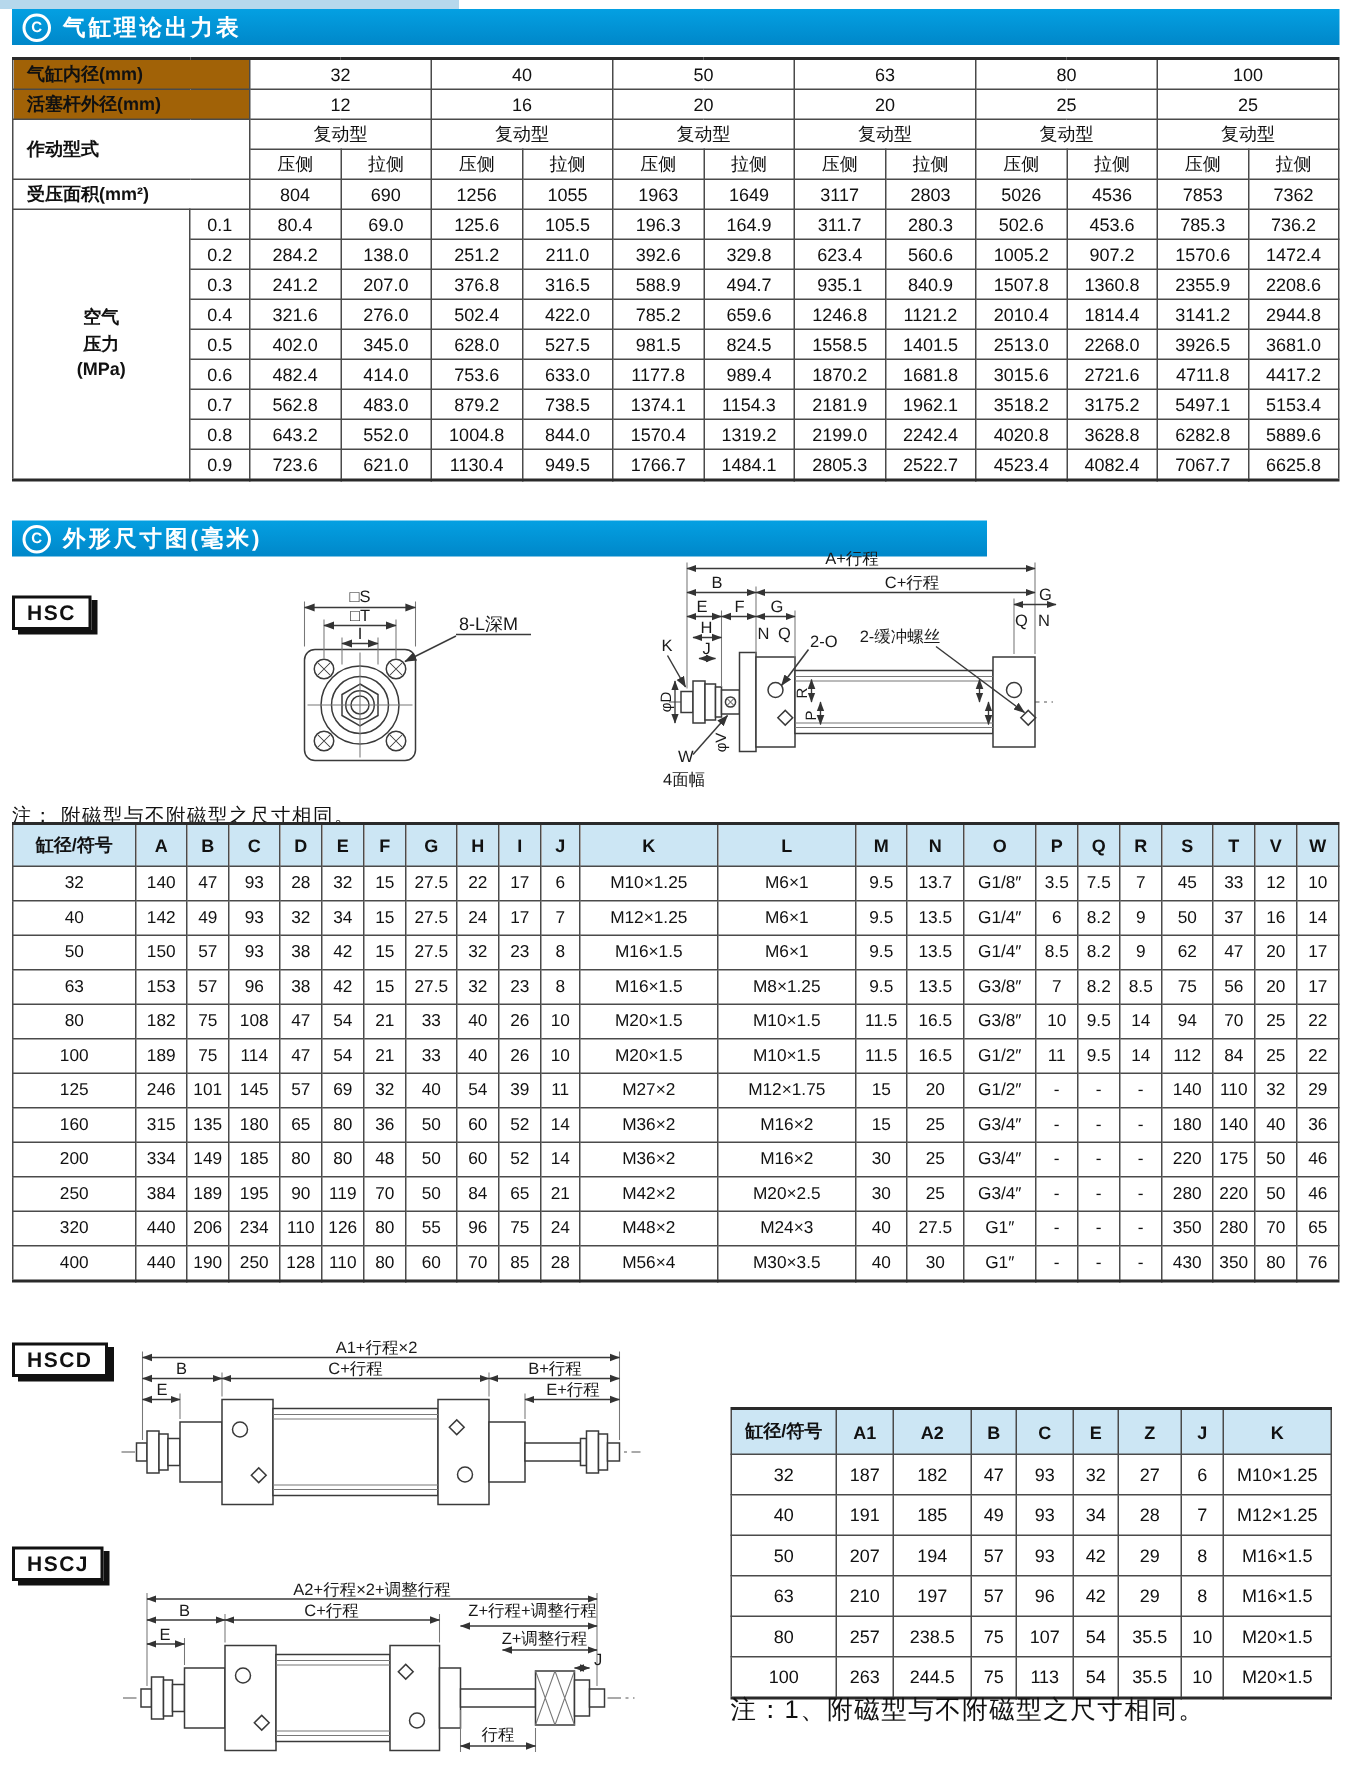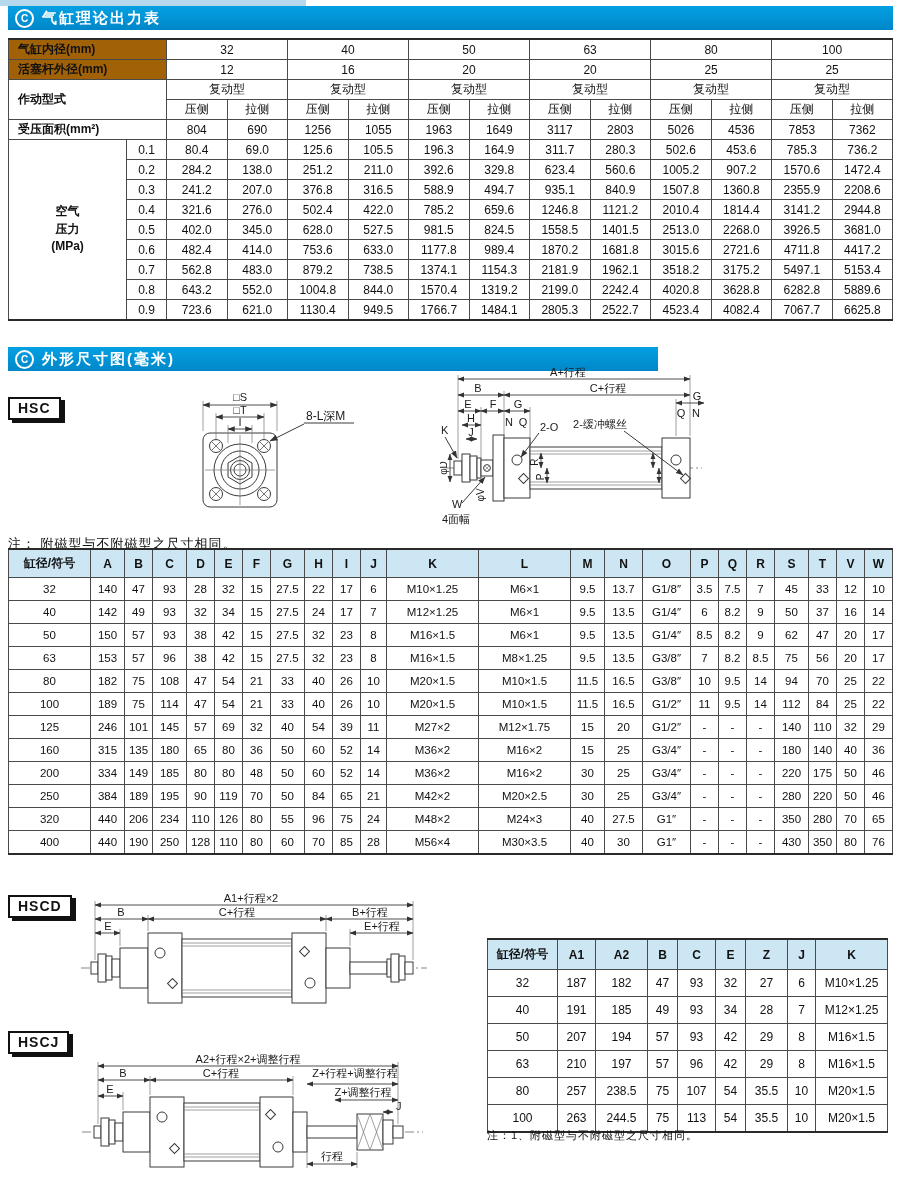--- a/index.html
+++ b/index.html
@@ -31,21 +31,21 @@
   .t2 td{height:22px;}
 
   .t3{position:absolute;left:487px;top:938px;width:393px;font-size:12px;
       border-top:2px solid #2a2a2a;border-bottom:2px solid #2a2a2a;}
   .t3 th{height:29px;background:#cce6f4;font-weight:bold;}
   .t3 td{height:26px;}
 
   .typebox{position:absolute;background:#fff;border:2px solid #111;box-shadow:4px 3px 0 #111;
            font-weight:bold;font-size:14px;padding:1px 8px 2px 8px;letter-spacing:1px;}
   .note{position:absolute;font-size:13px;color:#111;letter-spacing:1px;}
-  .notes2{position:absolute;left:487px;top:1126px;font-size:11px;line-height:1.65;letter-spacing:1px;}
+  .notes2{position:absolute;left:487px;top:1126px;font-size:17px;line-height:1.65;letter-spacing:1px;}
   .notes2 .n2{padding-left:26px;}
   svg{position:absolute;}
   svg text{font-family:"Liberation Sans","DejaVu Sans",sans-serif;fill:#1a1a1a;}
   .thin{stroke:#777;stroke-width:0.7;fill:none;}
   .ln{stroke:#3a3a3a;stroke-width:1;fill:none;}
   .ln2{stroke:#3a3a3a;stroke-width:1;fill:#fff;}
   .dim{stroke:#3a3a3a;stroke-width:0.9;fill:none;}
   .cl{stroke:#555;stroke-width:0.7;stroke-dasharray:9 3 2 3;fill:none;}
 </style>
 </head>

